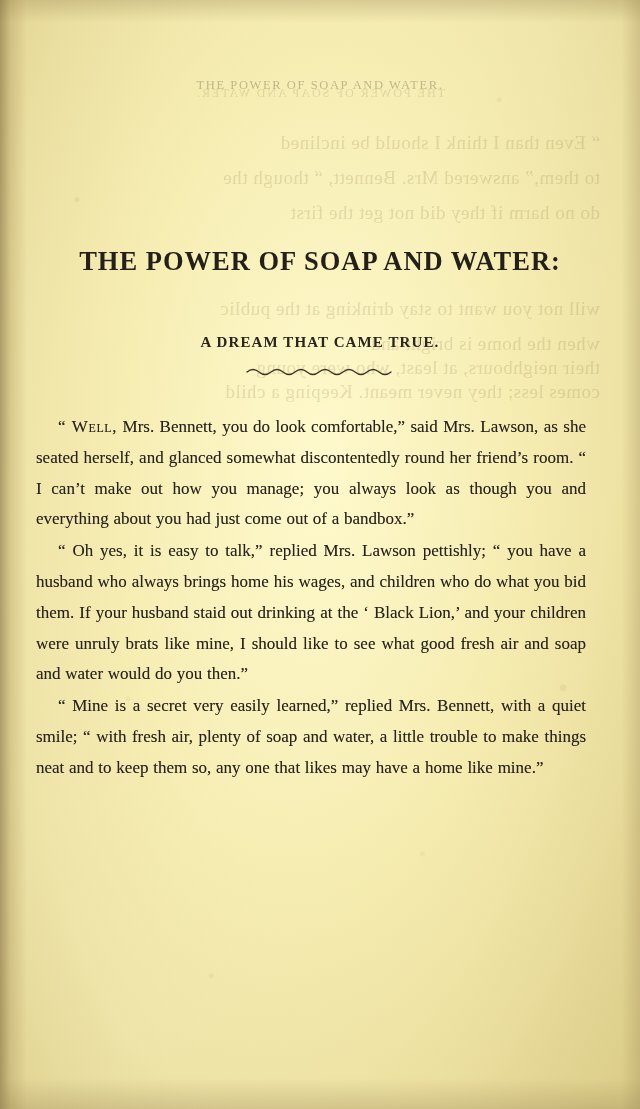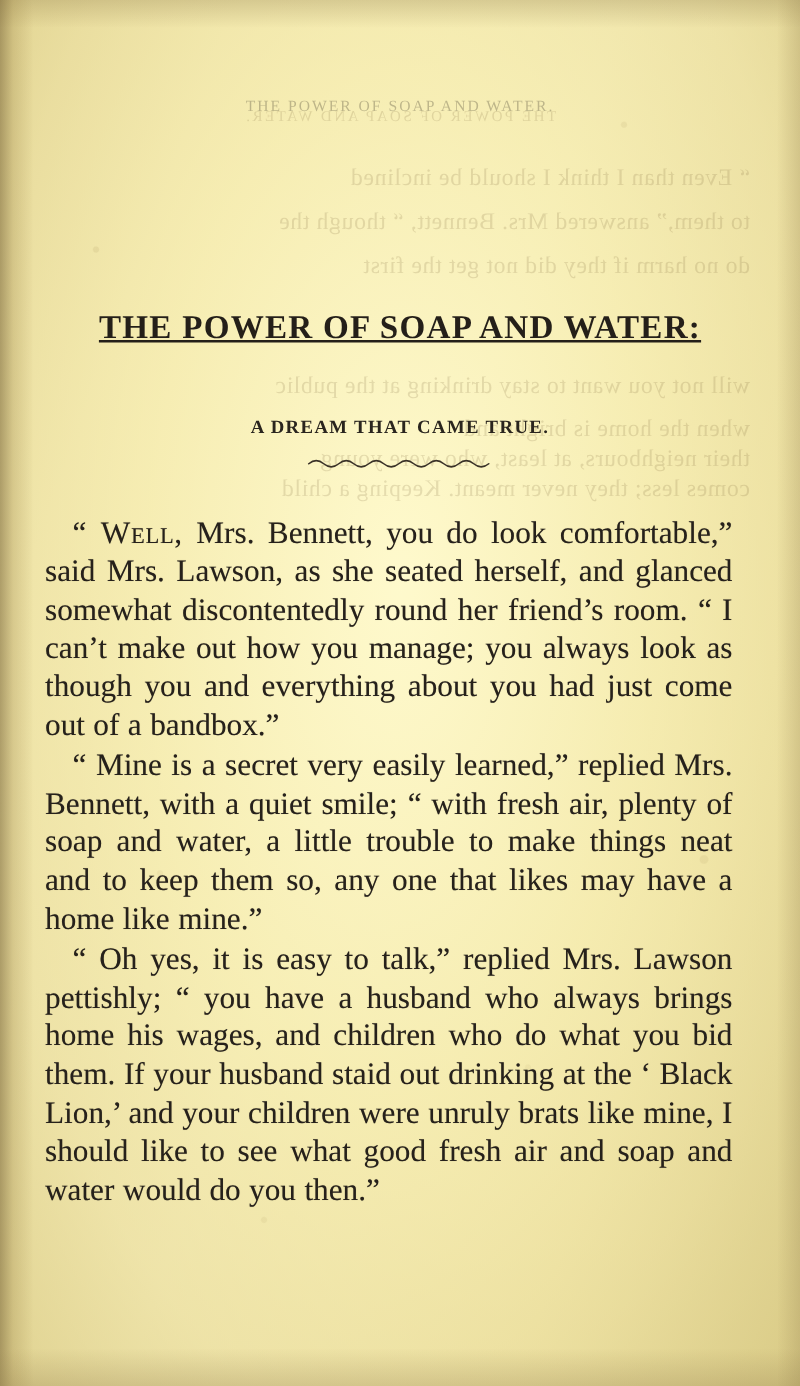--- a/index.html
+++ b/index.html
@@ -104,21 +104,20 @@
   }
   .title {
     position: absolute;
     top: 228px;
     left: 0; right: 0;
     text-align: center;
     font-size: 26.5px;
     letter-spacing: 1px;
     color: #241f19;
     white-space: nowrap;
-    text-decoration: underline;
   }
   .subtitle {
     position: absolute;
     top: 322px;
     left: 0; right: 0;
     text-align: center;
     font-size: 15px;
     letter-spacing: 1.1px;
     color: #2a251e;
   }
@@ -130,21 +129,21 @@
   }
   .rule-wrap svg { display: inline-block; }
 
   .body-text {
     position: absolute;
     top: 412px;
     left: 36px;
     width: 566px;
   }
   .para {
-    font-size: 25px;
+    font-size: 17px;
     line-height: 30.8px;
     text-align: justify;
     text-align-last: left;
     color: #26211b;
     margin: 0 16px 0 0;
     text-indent: 22px;
     word-spacing: 0.5px;
   }
   .para + .para { margin-top: 1px; }
   .sc-first {
@@ -185,18 +184,18 @@
     <h2 class="subtitle">A DREAM THAT CAME TRUE.</h2>
 
     <div class="rule-wrap">
       <svg width="150" height="10" viewBox="0 0 150 10">
         <path d="M2 6 Q 8 1 14 6 T 26 6 T 38 6 T 50 6 T 62 6 T 74 6 T 86 6 T 98 6 T 110 6 T 122 6 T 134 6 T 146 6" fill="none" stroke="#3a3228" stroke-width="1.3" stroke-linecap="round"></path>
       </svg>
     </div>
 
     <div class="body-text">
       <p class="para"><span class="sc-first">“ Well,</span><span> Mrs. Bennett, you do look comfortable,” said Mrs. Lawson, as she seated herself, and glanced somewhat discontentedly round her friend’s room.   “ I can’t make out how you manage; you always look as though you and everything about you had just come out of a bandbox.”</span></p>
+      <p class="para">“ Oh yes, it is easy to talk,” replied Mrs. Lawson pettishly;  “ you have a husband who always brings home his wages, and children who do what you bid them.   If your husband staid out drinking at the ‘ Black Lion,’ and your children were unruly brats like mine, I should like to see what good fresh air and soap and water would do you then.”</p>
       <p class="para">“ Mine is a secret very easily learned,” replied Mrs. Bennett, with a quiet smile;  “ with fresh air, plenty of soap and water, a little trouble to make things neat and to keep them so, any one that likes may have a home like mine.”</p>
-      <p class="para">“ Oh yes, it is easy to talk,” replied Mrs. Lawson pettishly;  “ you have a husband who always brings home his wages, and children who do what you bid them.   If your husband staid out drinking at the ‘ Black Lion,’ and your children were unruly brats like mine, I should like to see what good fresh air and soap and water would do you then.”</p>
     </div>
 
   </div>
 </div>
 
 </body></html>

